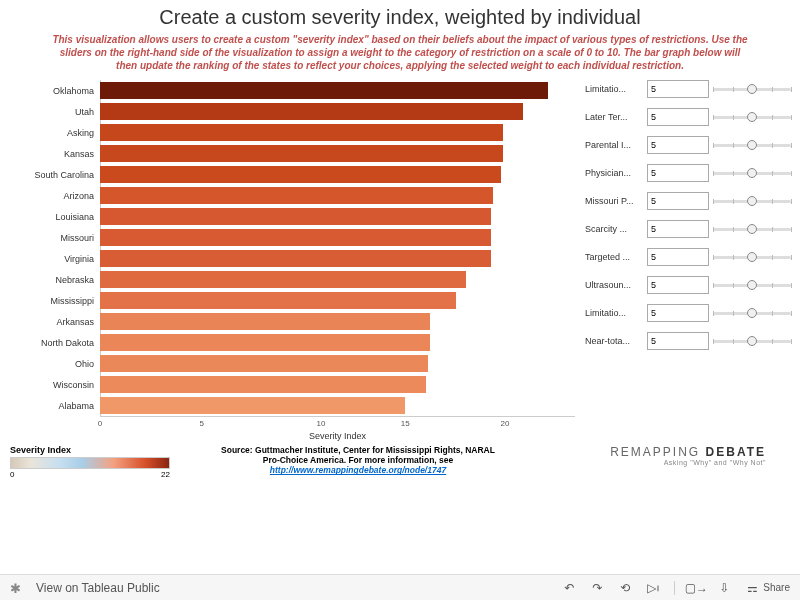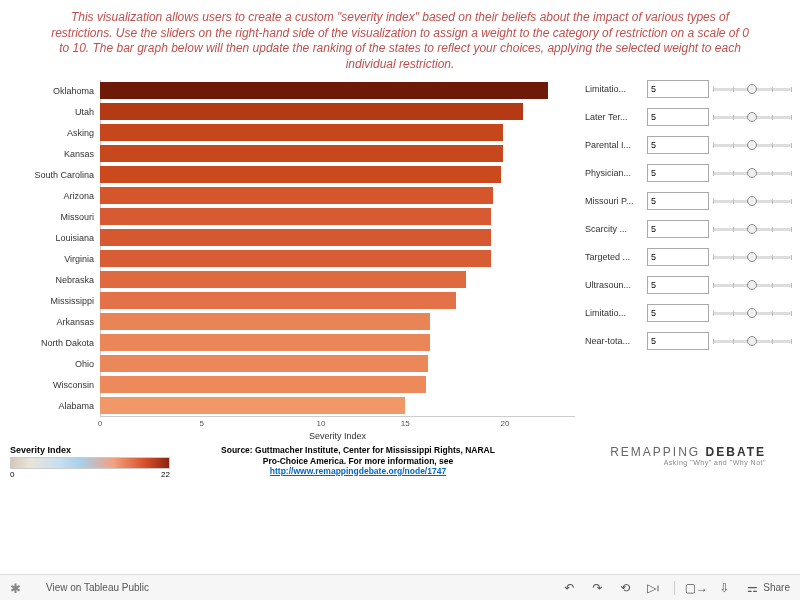--- a/index.html
+++ b/index.html
@@ -1,19 +1,19 @@
 <!DOCTYPE html>
 <html><head>
 <meta charset="utf-8">
 <style>
   * { box-sizing: border-box; margin: 0; padding: 0; }
   body { font-family: Arial, sans-serif; width: 800px; height: 600px; background: #fff; position: relative; overflow: hidden; }
   .header { text-align: center; padding: 6px 20px 2px; }
   .title { font-size: 20px; color: #333; font-weight: normal; }
-  .subtitle { font-size: 12px; color: #c0504d; font-style: italic; line-height: 1.3; padding: 4px 30px 6px; text-align: center; }
+  .subtitle { font-size: 10px; color: #c0504d; font-style: italic; line-height: 1.3; padding: 4px 30px 6px; text-align: center; font-weight: bold; }
   .main { display: flex; padding: 0 8px; }
   .chart-area { width: 570px; position: relative; }
   .axis-title { font-size: 9px; display: flex; align-items: center; gap: 3px; padding-left: 56px; margin-bottom: 2px; color: #333; }
   .sort-icon { font-size: 8px; }
   .bars { position: relative; height: 336px; }
   .bar-row { display: flex; align-items: center; height: 21px; }
   .bar-label { width: 92px; text-align: right; font-size: 9px; padding-right: 6px; color: #333; }
   .bar-track { flex: 1; height: 17px; position: relative; }
   .bar { height: 100%; }
   .x-axis { display: flex; margin-left: 92px; position: relative; height: 14px; border-top: 1px solid #ccc; }
@@ -26,39 +26,40 @@
   .slider { width: 78px; height: 14px; display: flex; align-items: center; position: relative; }
   .slider-track { width: 100%; height: 3px; background: linear-gradient(to right, #ddd 0%, #ddd 100%); border-radius: 2px; position: relative; }
   .slider-tick { position: absolute; width: 1px; height: 5px; background: #bbb; top: -1px; }
   .slider-thumb { position: absolute; width: 10px; height: 10px; background: #f0f0f0; border: 1px solid #888; border-radius: 50%; top: -4px; }
   .footer-row { display: flex; padding: 4px 10px 2px; align-items: flex-start; gap: 8px; }
   .legend { width: 200px; }
   .legend-title { font-size: 9px; font-weight: bold; margin-bottom: 2px; }
   .legend-bar { width: 160px; height: 12px; background: linear-gradient(to right, #d4c8b8 0%, #eae4d8 12%, #c8dff0 30%, #a8cee8 45%, #f4a080 65%, #d6502a 85%, #8b2410 100%); border: 1px solid #ccc; }
   .legend-labels { display: flex; justify-content: space-between; width: 160px; font-size: 8px; margin-top: 1px; }
   .source { width: 280px; font-size: 8.5px; font-weight: bold; text-align: center; line-height: 1.2; }
-  .source a { color: #0066cc; }
+  .source a { color: #0066cc; font-style: italic; }
   .brand { width: 270px; text-align: right; padding-right: 10px; }
   .brand-main { font-size: 12px; letter-spacing: 2px; color: #666; }
   .brand-main .em { color: #333; font-weight: bold; }
   .brand-sub { font-size: 7px; color: #888; letter-spacing: 0.5px; }
   .toolbar { position: absolute; bottom: 0; left: 0; right: 0; height: 26px; background: #f6f6f6; border-top: 1px solid #ddd; display: flex; align-items: center; padding: 0 10px; justify-content: space-between; }
-  .tb-left { display: flex; align-items: center; gap: 22px; font-size: 10px; color: #555; }
+  .tb-left { display: flex; align-items: center; gap: 12px; font-size: 12px; color: #555; }
   .tb-right { display: flex; align-items: center; gap: 14px; color: #555; }
   .tb-icon { width: 14px; height: 14px; display: inline-flex; align-items: center; justify-content: center; font-size: 12px; }
   .tb-sep { width: 1px; height: 14px; background: #ccc; }
   .share { display: flex; align-items: center; gap: 4px; font-size: 10px; }
   .tableau-logo { width: 14px; height: 14px; position: relative; }
   .tableau-logo::before { content: "✱"; font-size: 13px; color: #888; }
   .chart-border { position: absolute; left: 92px; top: 0; bottom: 0; width: 1px; background: #ccc; }
 </style>
 </head>
 <body>
 
 <div class="header">
+  <div class="title">Create a custom severity index, weighted by individual</div>
   <div class="subtitle">This visualization allows users to create a custom "severity index" based on their beliefs about the impact of various types of restrictions. Use the sliders on the right-hand side of the visualization to assign a weight to the category of restriction on a scale of 0 to 10. The bar graph below will then update the ranking of the states to reflect your choices, applying the selected weight to each individual restriction.</div>
 </div>
 
 <div class="main">
   <div class="chart-area">
     <div class="bars" id="bars">
       <div class="chart-border"></div>
     <div class="bar-row">
           <div class="bar-label">Oklahoma</div>
           <div class="bar-track">
@@ -89,29 +90,29 @@
             <div class="bar" style="width: 400.852px; background: rgb(202, 74, 30);"></div>
           </div>
         </div>
         <div class="bar-row">
           <div class="bar-label">Arizona</div>
           <div class="bar-track">
             <div class="bar" style="width: 392.713px; background: rgb(213, 86, 42);"></div>
           </div>
         </div>
         <div class="bar-row">
+          <div class="bar-label">Louisiana</div>
+          <div class="bar-track">
+            <div class="bar" style="width: 390.678px; background: rgb(214, 88, 48);"></div>
+          </div>
+        </div>
+        <div class="bar-row">
           <div class="bar-label">Missouri</div>
           <div class="bar-track">
             <div class="bar" style="width: 390.678px; background: rgb(215, 90, 50);"></div>
-          </div>
-        </div>
-        <div class="bar-row">
-          <div class="bar-label">Louisiana</div>
-          <div class="bar-track">
-            <div class="bar" style="width: 390.678px; background: rgb(214, 88, 48);"></div>
           </div>
         </div>
         <div class="bar-row">
           <div class="bar-label">Virginia</div>
           <div class="bar-track">
             <div class="bar" style="width: 390.678px; background: rgb(216, 92, 52);"></div>
           </div>
         </div>
         <div class="bar-row">
           <div class="bar-label">Nebraska</div>

